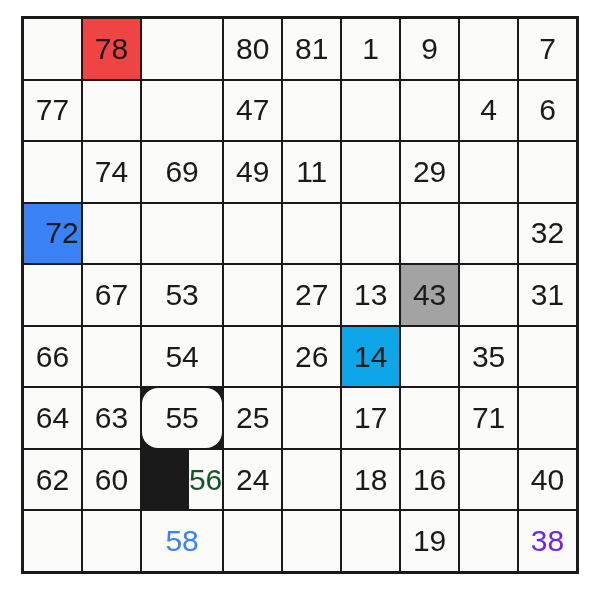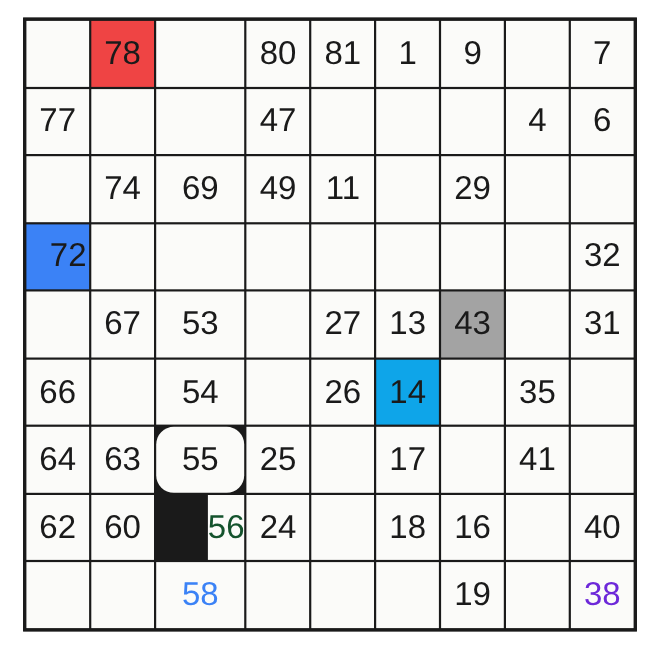--- a/index.html
+++ b/index.html
@@ -99,21 +99,21 @@
       <div class="cell" style="background: rgb(251, 251, 249); color: rgb(26, 26, 26);"></div>
       <div class="cell" style="background: rgb(251, 251, 249); color: rgb(26, 26, 26);">35</div>
       <div class="cell" style="background: rgb(251, 251, 249); color: rgb(26, 26, 26);"></div>
       <div class="cell" style="background: rgb(251, 251, 249); color: rgb(26, 26, 26);">64</div>
       <div class="cell" style="background: rgb(251, 251, 249); color: rgb(26, 26, 26);">63</div>
       <div class="cell" style="background: rgb(251, 251, 249); color: rgb(26, 26, 26); border-radius: 16px;">55</div>
       <div class="cell" style="background: rgb(251, 251, 249); color: rgb(26, 26, 26);">25</div>
       <div class="cell" style="background: rgb(251, 251, 249); color: rgb(26, 26, 26);"></div>
       <div class="cell" style="background: rgb(251, 251, 249); color: rgb(26, 26, 26);">17</div>
       <div class="cell" style="background: rgb(251, 251, 249); color: rgb(26, 26, 26);"></div>
-      <div class="cell" style="background: rgb(251, 251, 249); color: rgb(26, 26, 26);">41</div>
+      <div class="cell" style="background: rgb(251, 251, 249); color: rgb(26, 26, 26);">71</div>
       <div class="cell" style="background: rgb(251, 251, 249); color: rgb(26, 26, 26);"></div>
       <div class="cell" style="background: rgb(251, 251, 249); color: rgb(26, 26, 26);">62</div>
       <div class="cell" style="background: rgb(251, 251, 249); color: rgb(26, 26, 26);">60</div>
       <div class="cell" style="background: rgb(251, 251, 249); color: #14532d; margin-left: 47px;">56</div>
       <div class="cell" style="background: rgb(251, 251, 249); color: rgb(26, 26, 26);">24</div>
       <div class="cell" style="background: rgb(251, 251, 249); color: rgb(26, 26, 26);"></div>
       <div class="cell" style="background: rgb(251, 251, 249); color: rgb(26, 26, 26);">18</div>
       <div class="cell" style="background: rgb(251, 251, 249); color: rgb(26, 26, 26);">16</div>
       <div class="cell" style="background: rgb(251, 251, 249); color: rgb(26, 26, 26);"></div>
       <div class="cell" style="background: rgb(251, 251, 249); color: rgb(26, 26, 26);">40</div>

